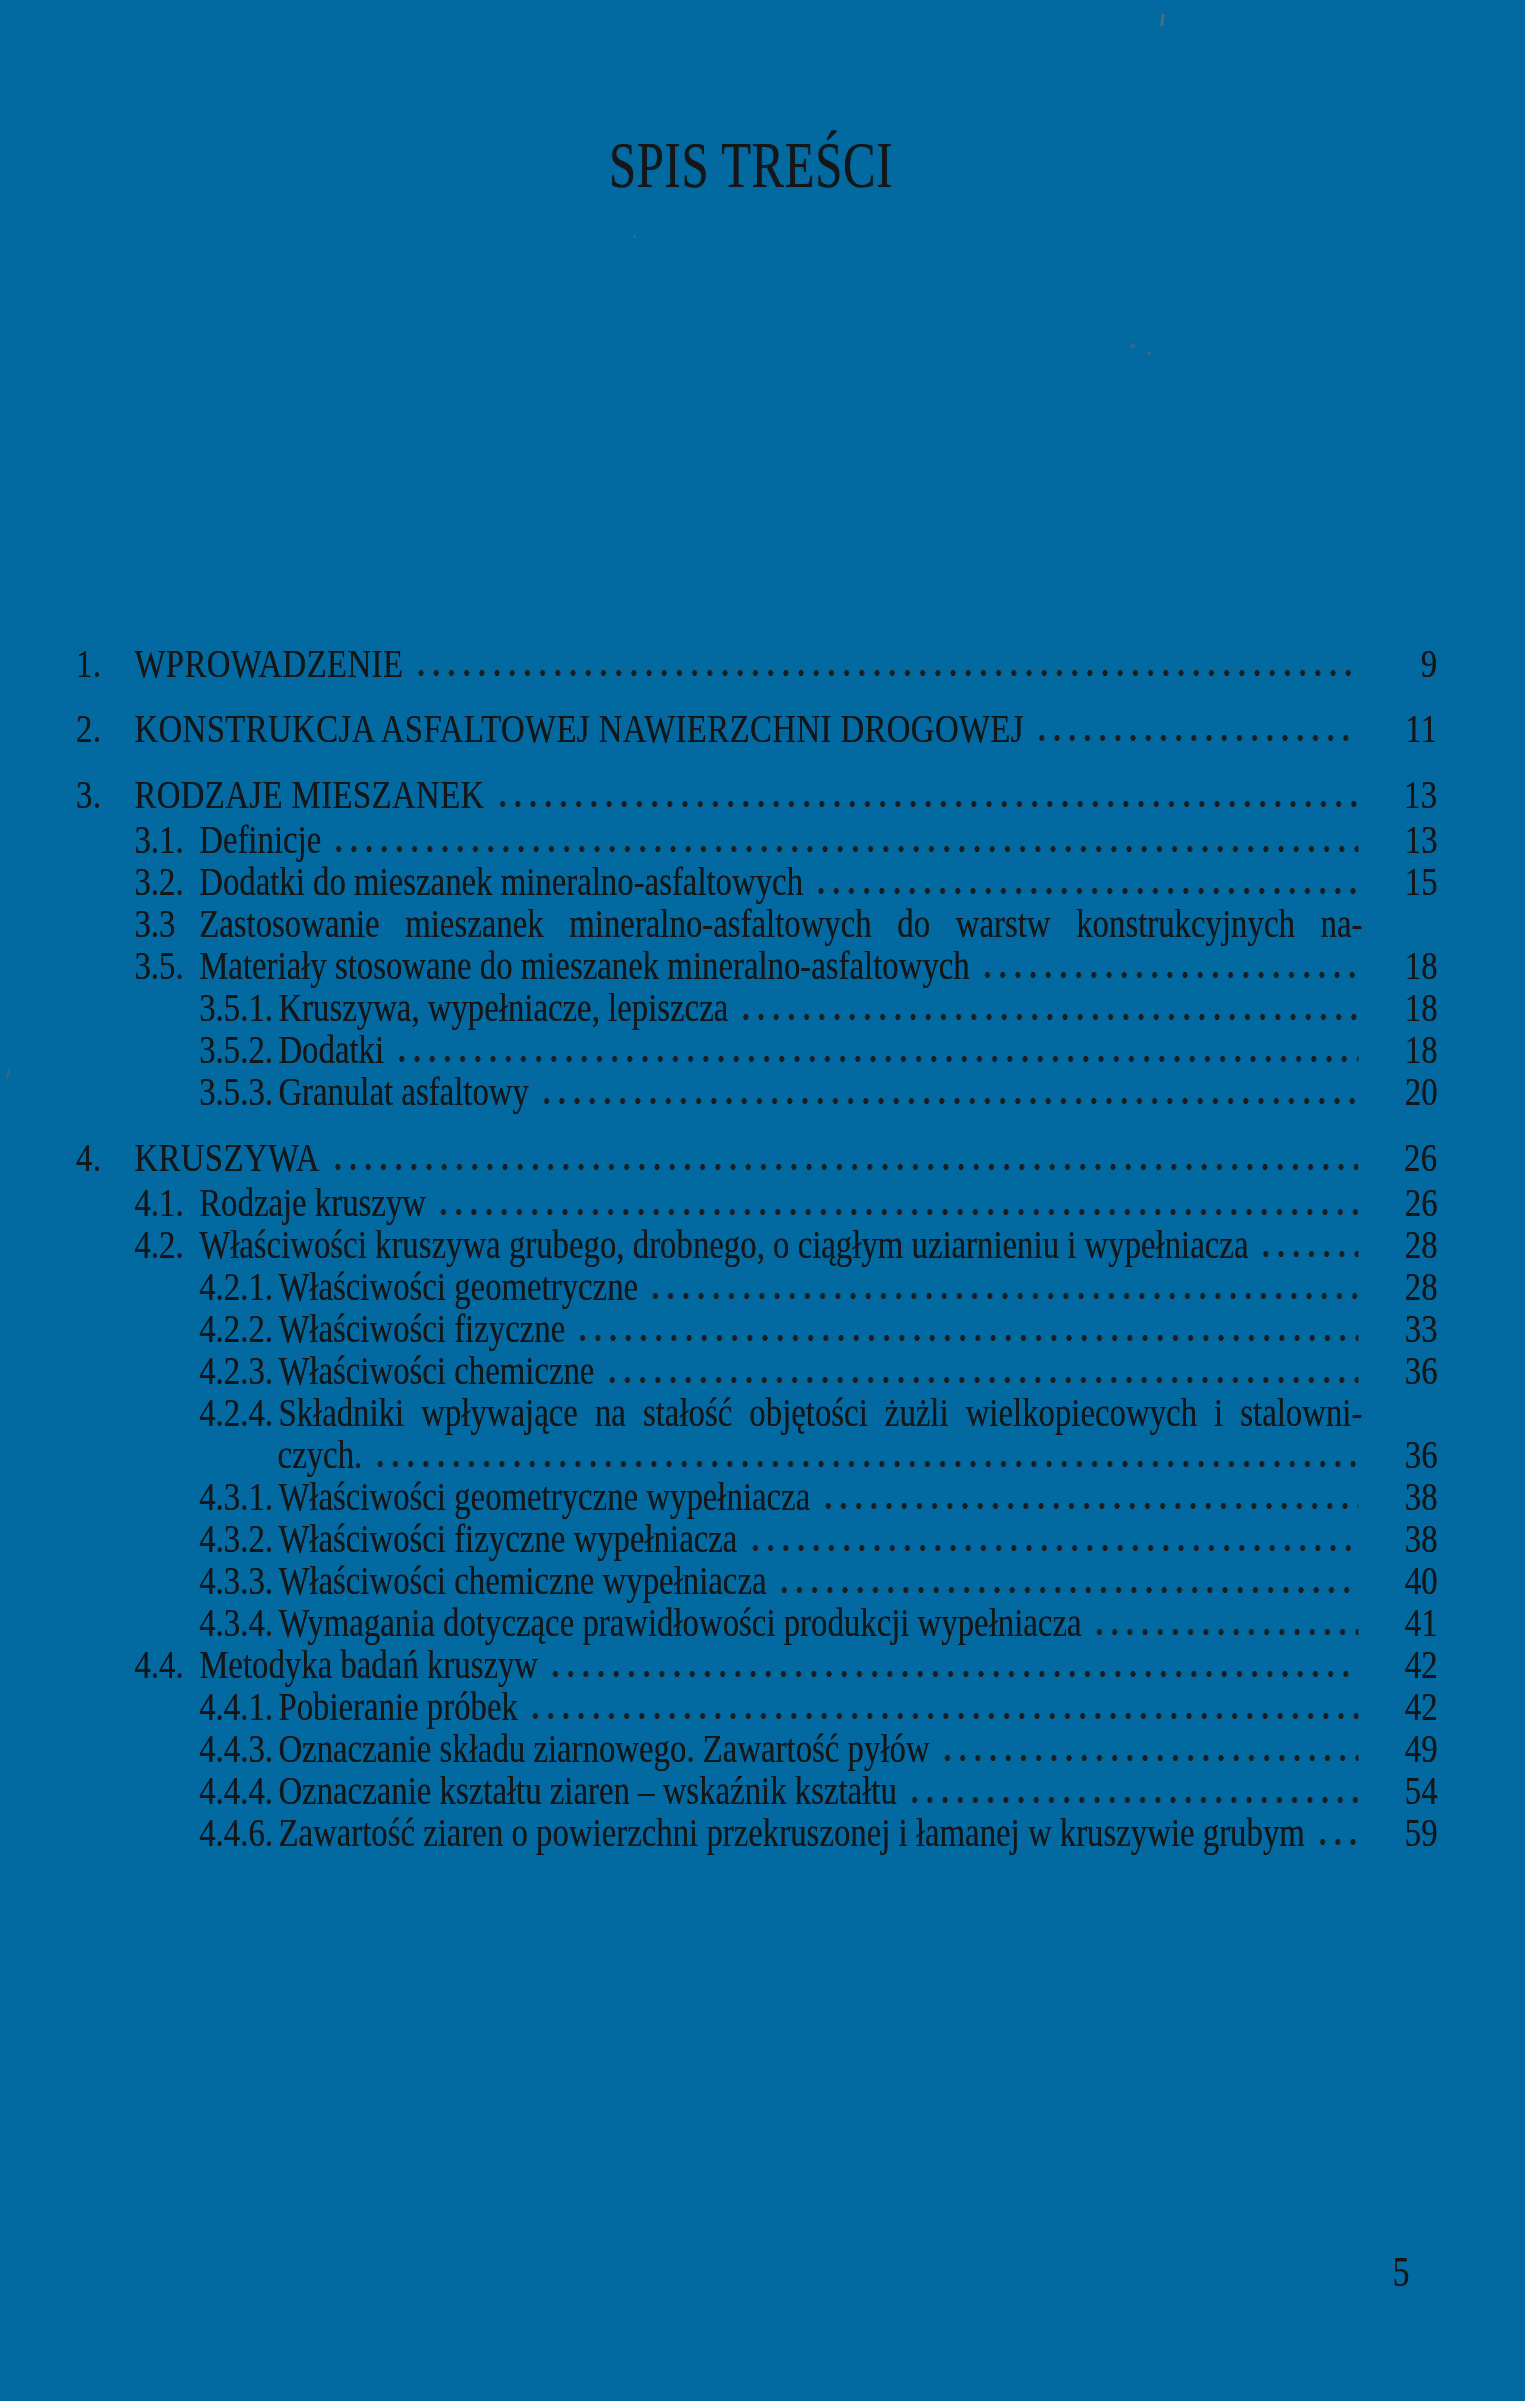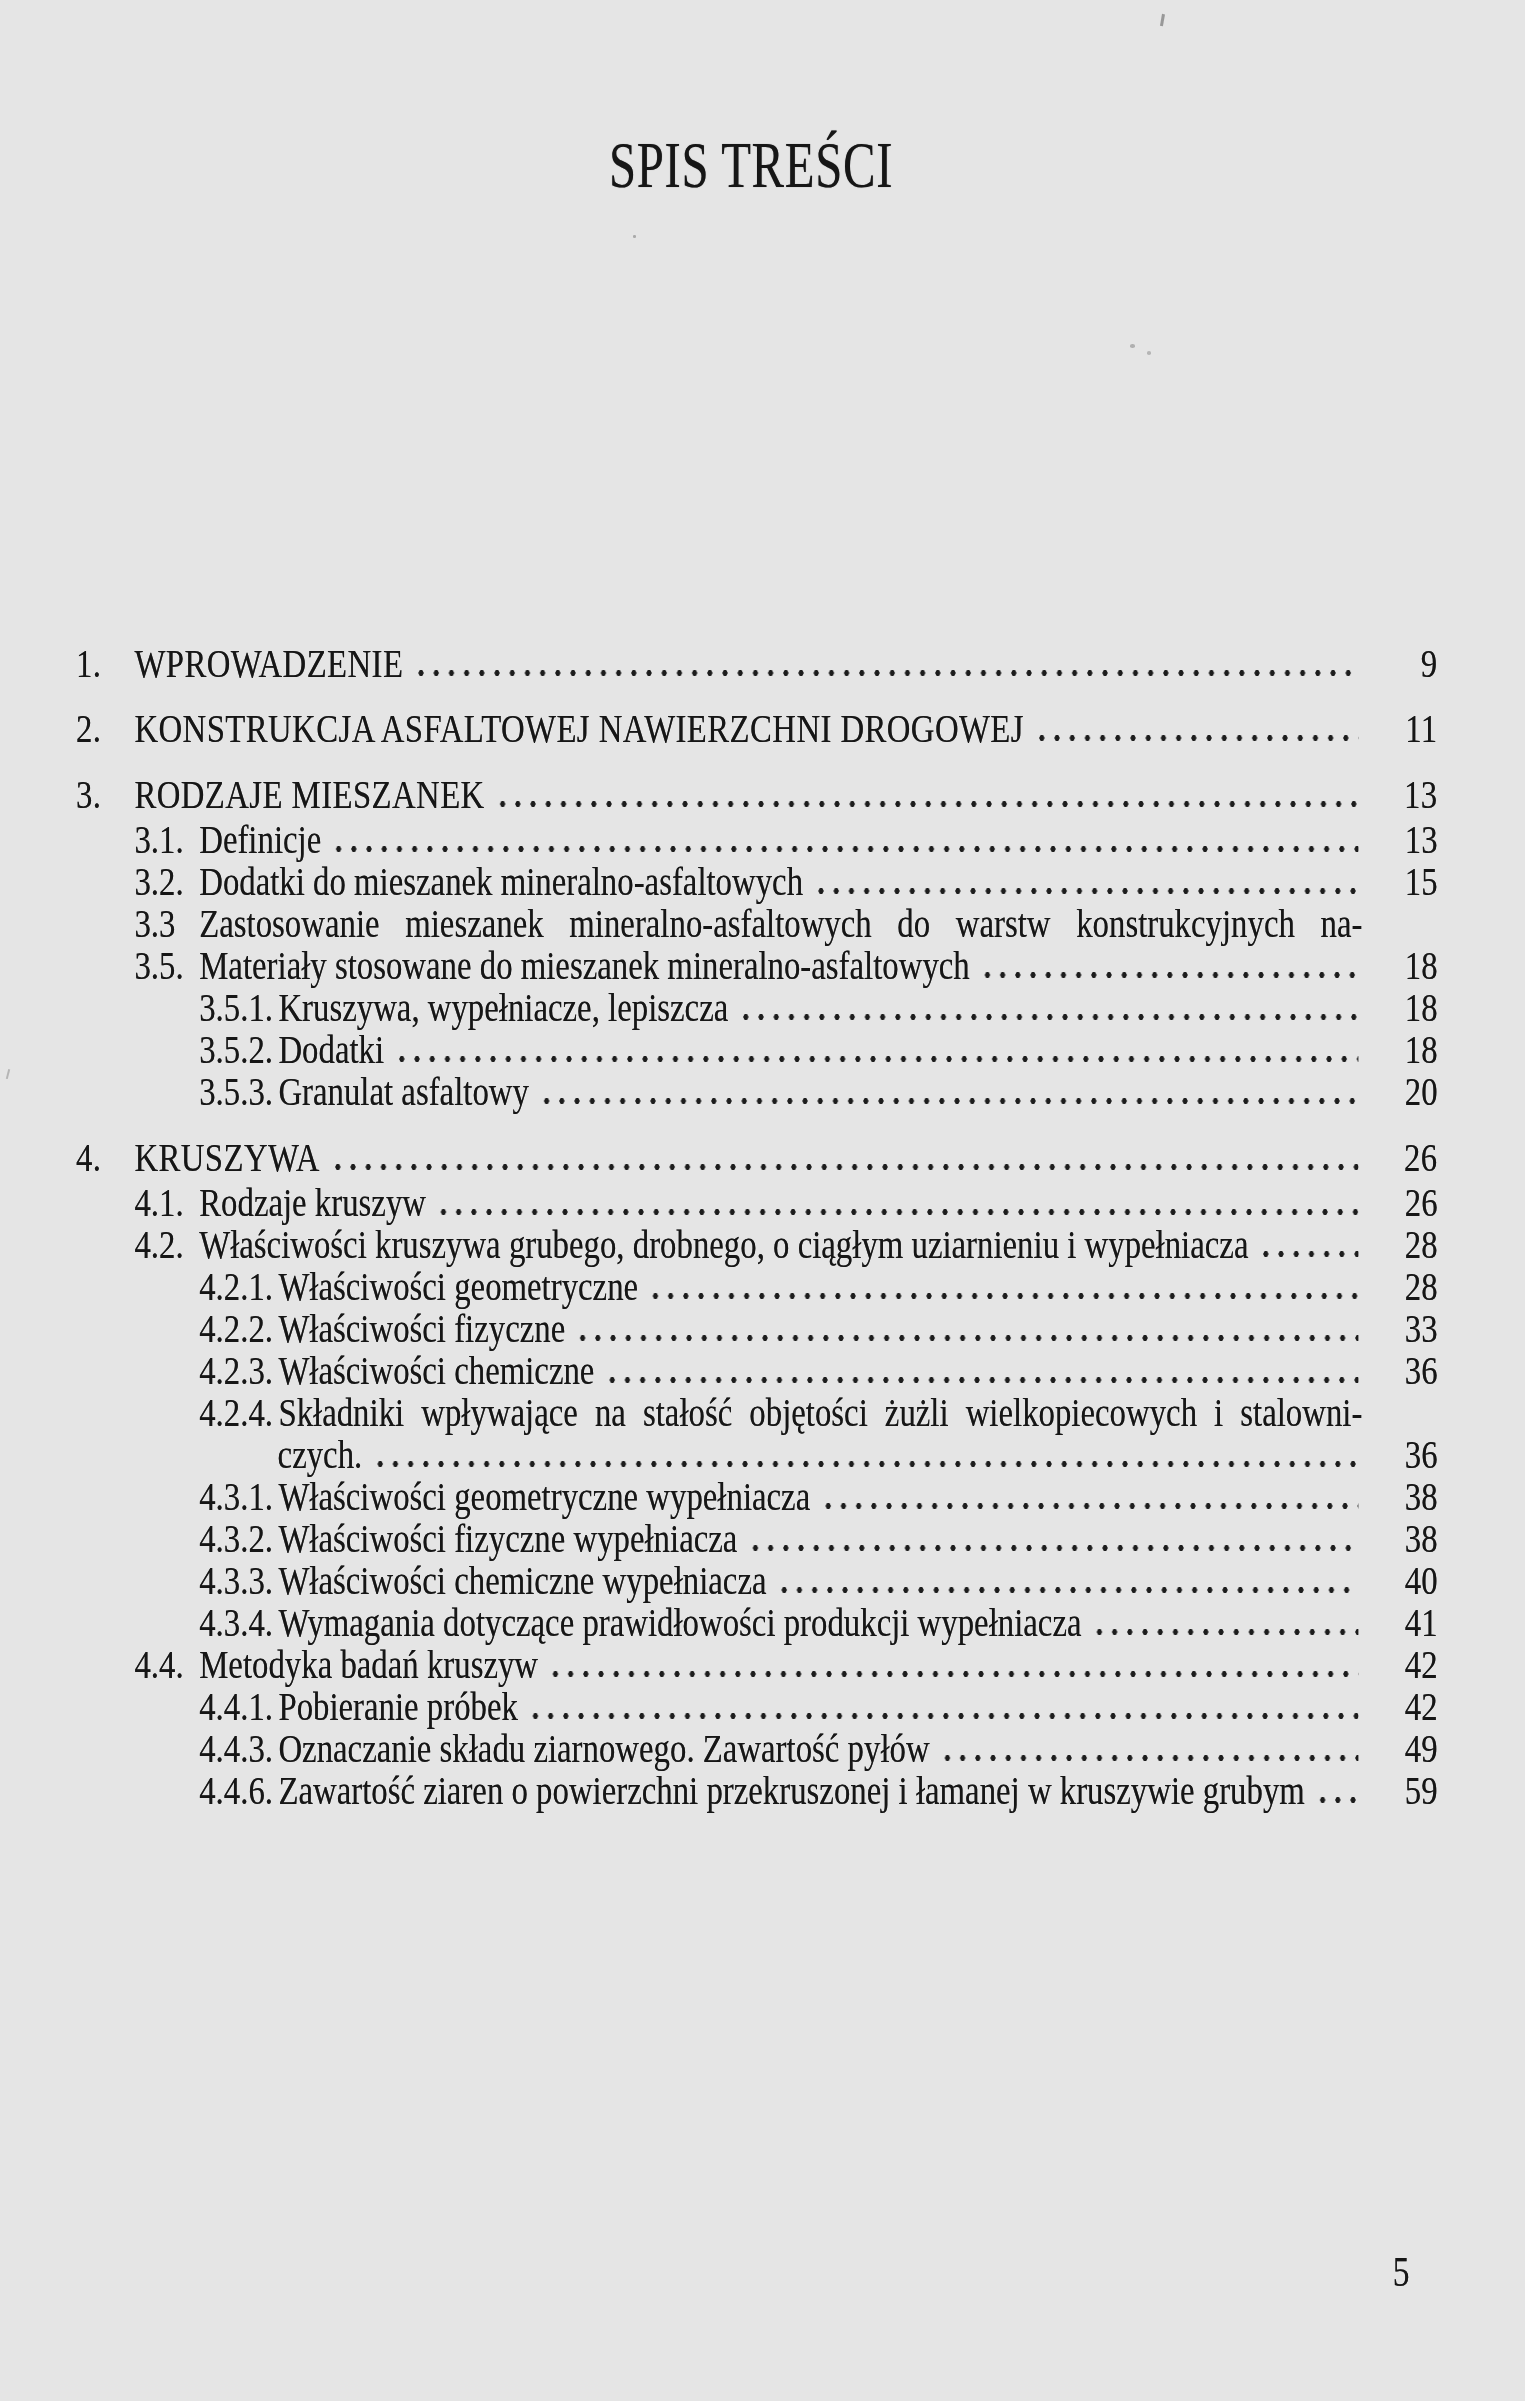--- a/index.html
+++ b/index.html
@@ -3,21 +3,21 @@
 <meta charset="utf-8">
 <style>
   html,body { margin:0; padding:0; }
   body {
     width:1525px; height:2401px;
     background:#ffffff;
     font-family:"Liberation Serif","DejaVu Serif",serif;
     color:#161616;
     overflow:hidden;
   }
-  #sheet { position:relative; width:1525px; height:2401px; background:#e5e5e5; }
+  #sheet { position:relative; width:1525px; height:2401px; background:#0369a1; }
 
   
   #title {
     position:absolute; top:129px; left:0; width:1525px; height:72px;
     margin:0; text-align:center;
     font-weight:normal; font-size:65px; line-height:72px; letter-spacing:0.9px;
     transform:scaleX(0.75) translateX(-15.3px);
     text-shadow:0 0 0.9px rgba(0,0,0,.55);
   }
 
@@ -278,20 +278,28 @@
       <div class="row lvl3">
         <div class="stretch">
           <span class="num">4.4.3.</span>
           <span class="label">Oznaczanie składu ziarnowego. Zawartość pyłów</span>
           <span class="dots"></span>
           <span class="page">49</span>
         </div>
       </div>
       <div class="row lvl3">
         <div class="stretch">
+          <span class="num">4.4.4.</span>
+          <span class="label">Oznaczanie kształtu ziaren – wskaźnik kształtu</span>
+          <span class="dots"></span>
+          <span class="page">54</span>
+        </div>
+      </div>
+      <div class="row lvl3">
+        <div class="stretch">
           <span class="num">4.4.6.</span>
           <span class="label">Zawartość ziaren o powierzchni przekruszonej i łamanej w kruszywie grubym</span>
           <span class="dots"></span>
           <span class="page">59</span>
         </div>
       </div>
     </div>
 
   <div id="folio">5</div>
 

